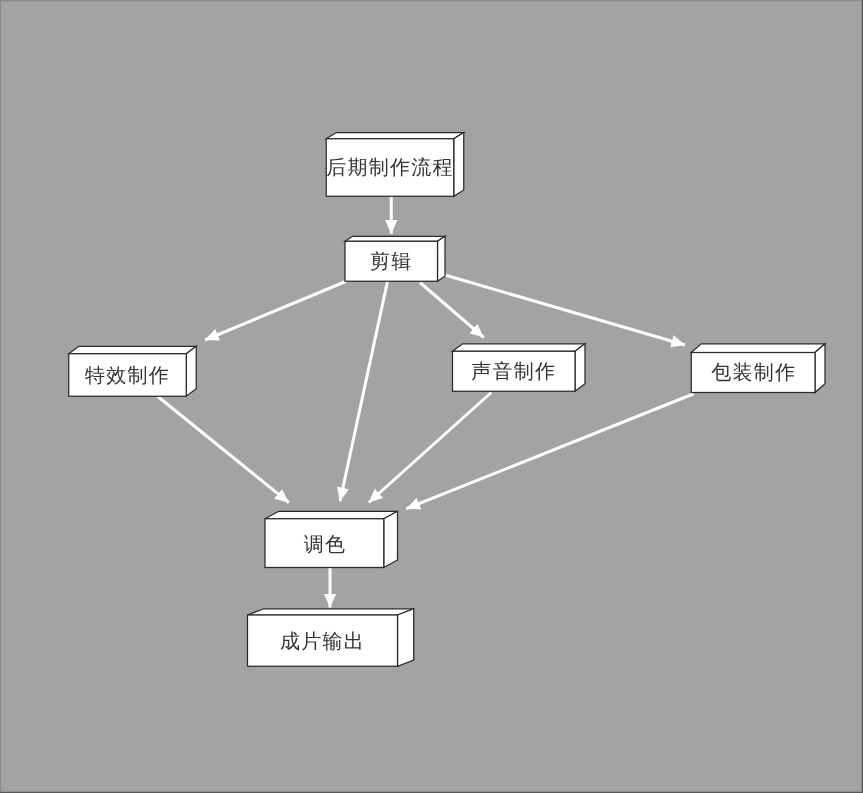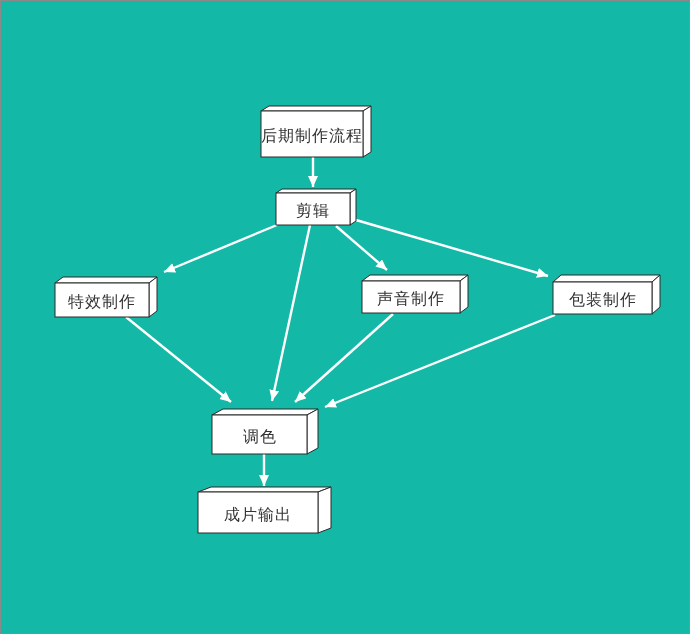--- a/index.html
+++ b/index.html
@@ -5,21 +5,21 @@
   html, body {
     margin: 0;
     padding: 0;
     background: #000000;
     font-family: "Liberation Sans", "DejaVu Sans", sans-serif;
   }
   .stage {
     position: relative;
     width: 688px;
     height: 632px;
-    background: #14b8a6;
+    background: #a3a3a3;
     border: 1px solid #8a8a8a;
     overflow: hidden;
     text-align: center;
   }
   svg { display: block; }
   .face {
     fill: #ffffff;
     stroke: #2a2a2a;
     stroke-width: 1;
     stroke-linejoin: miter;

